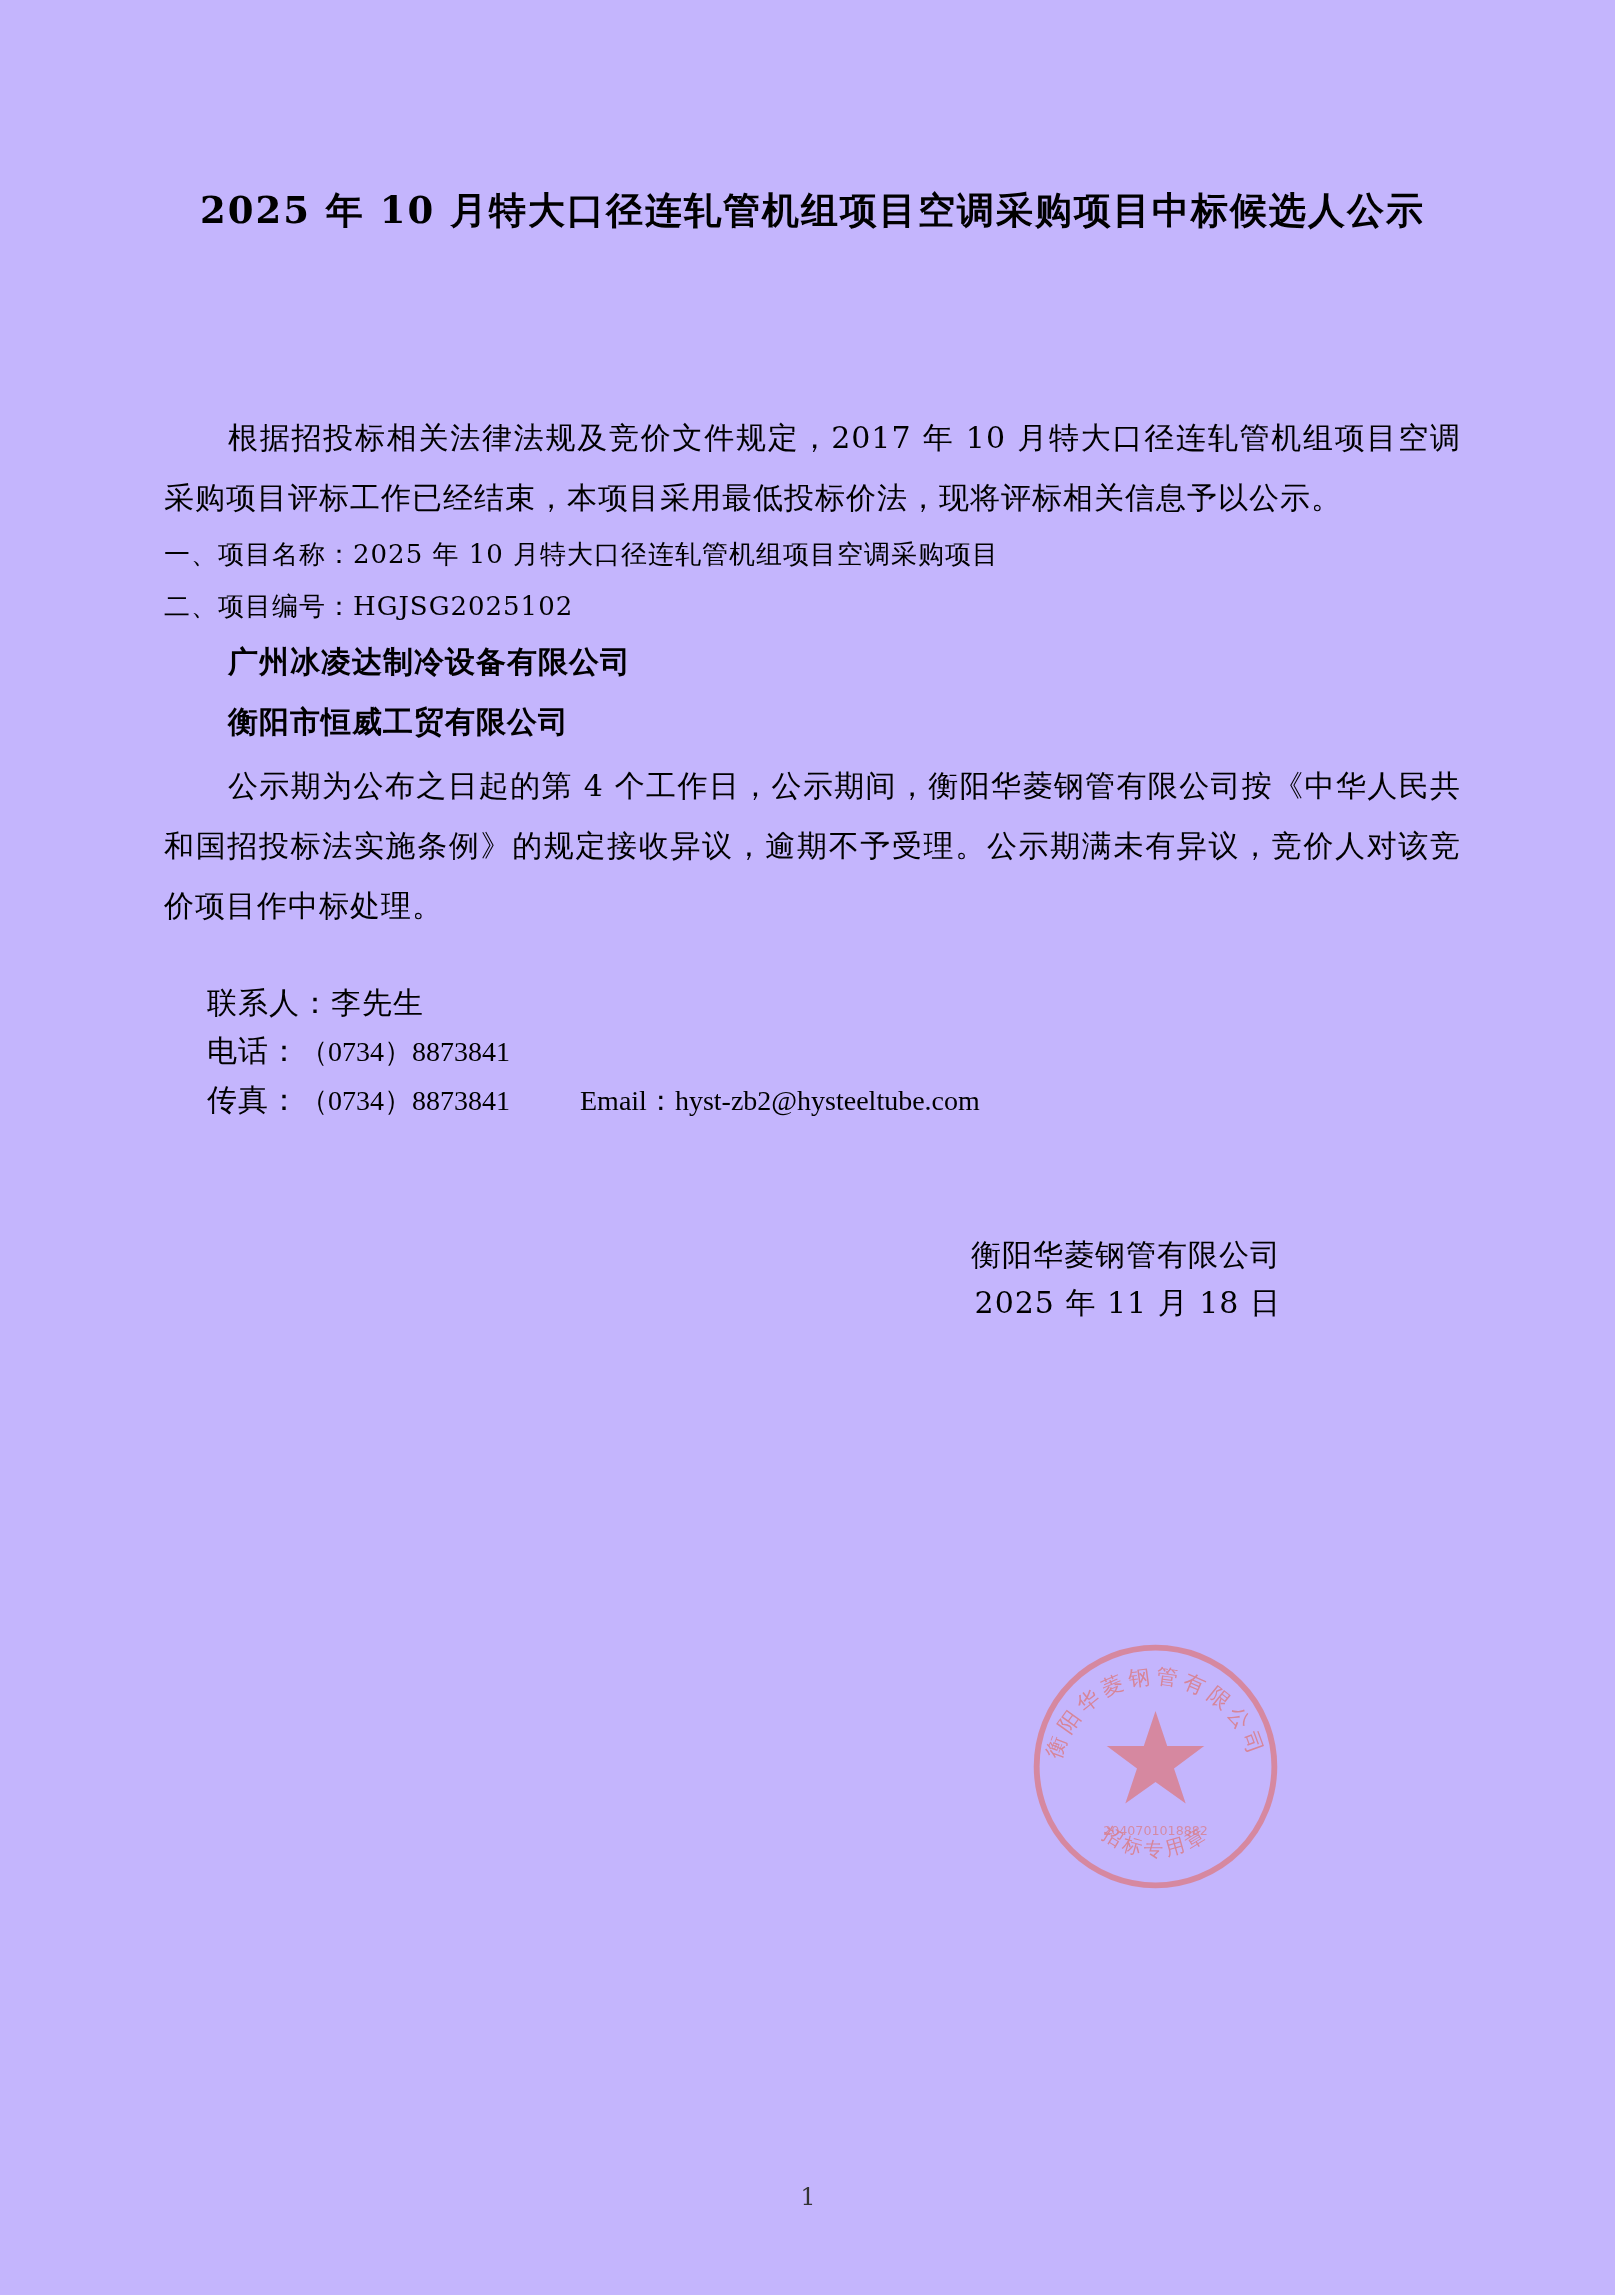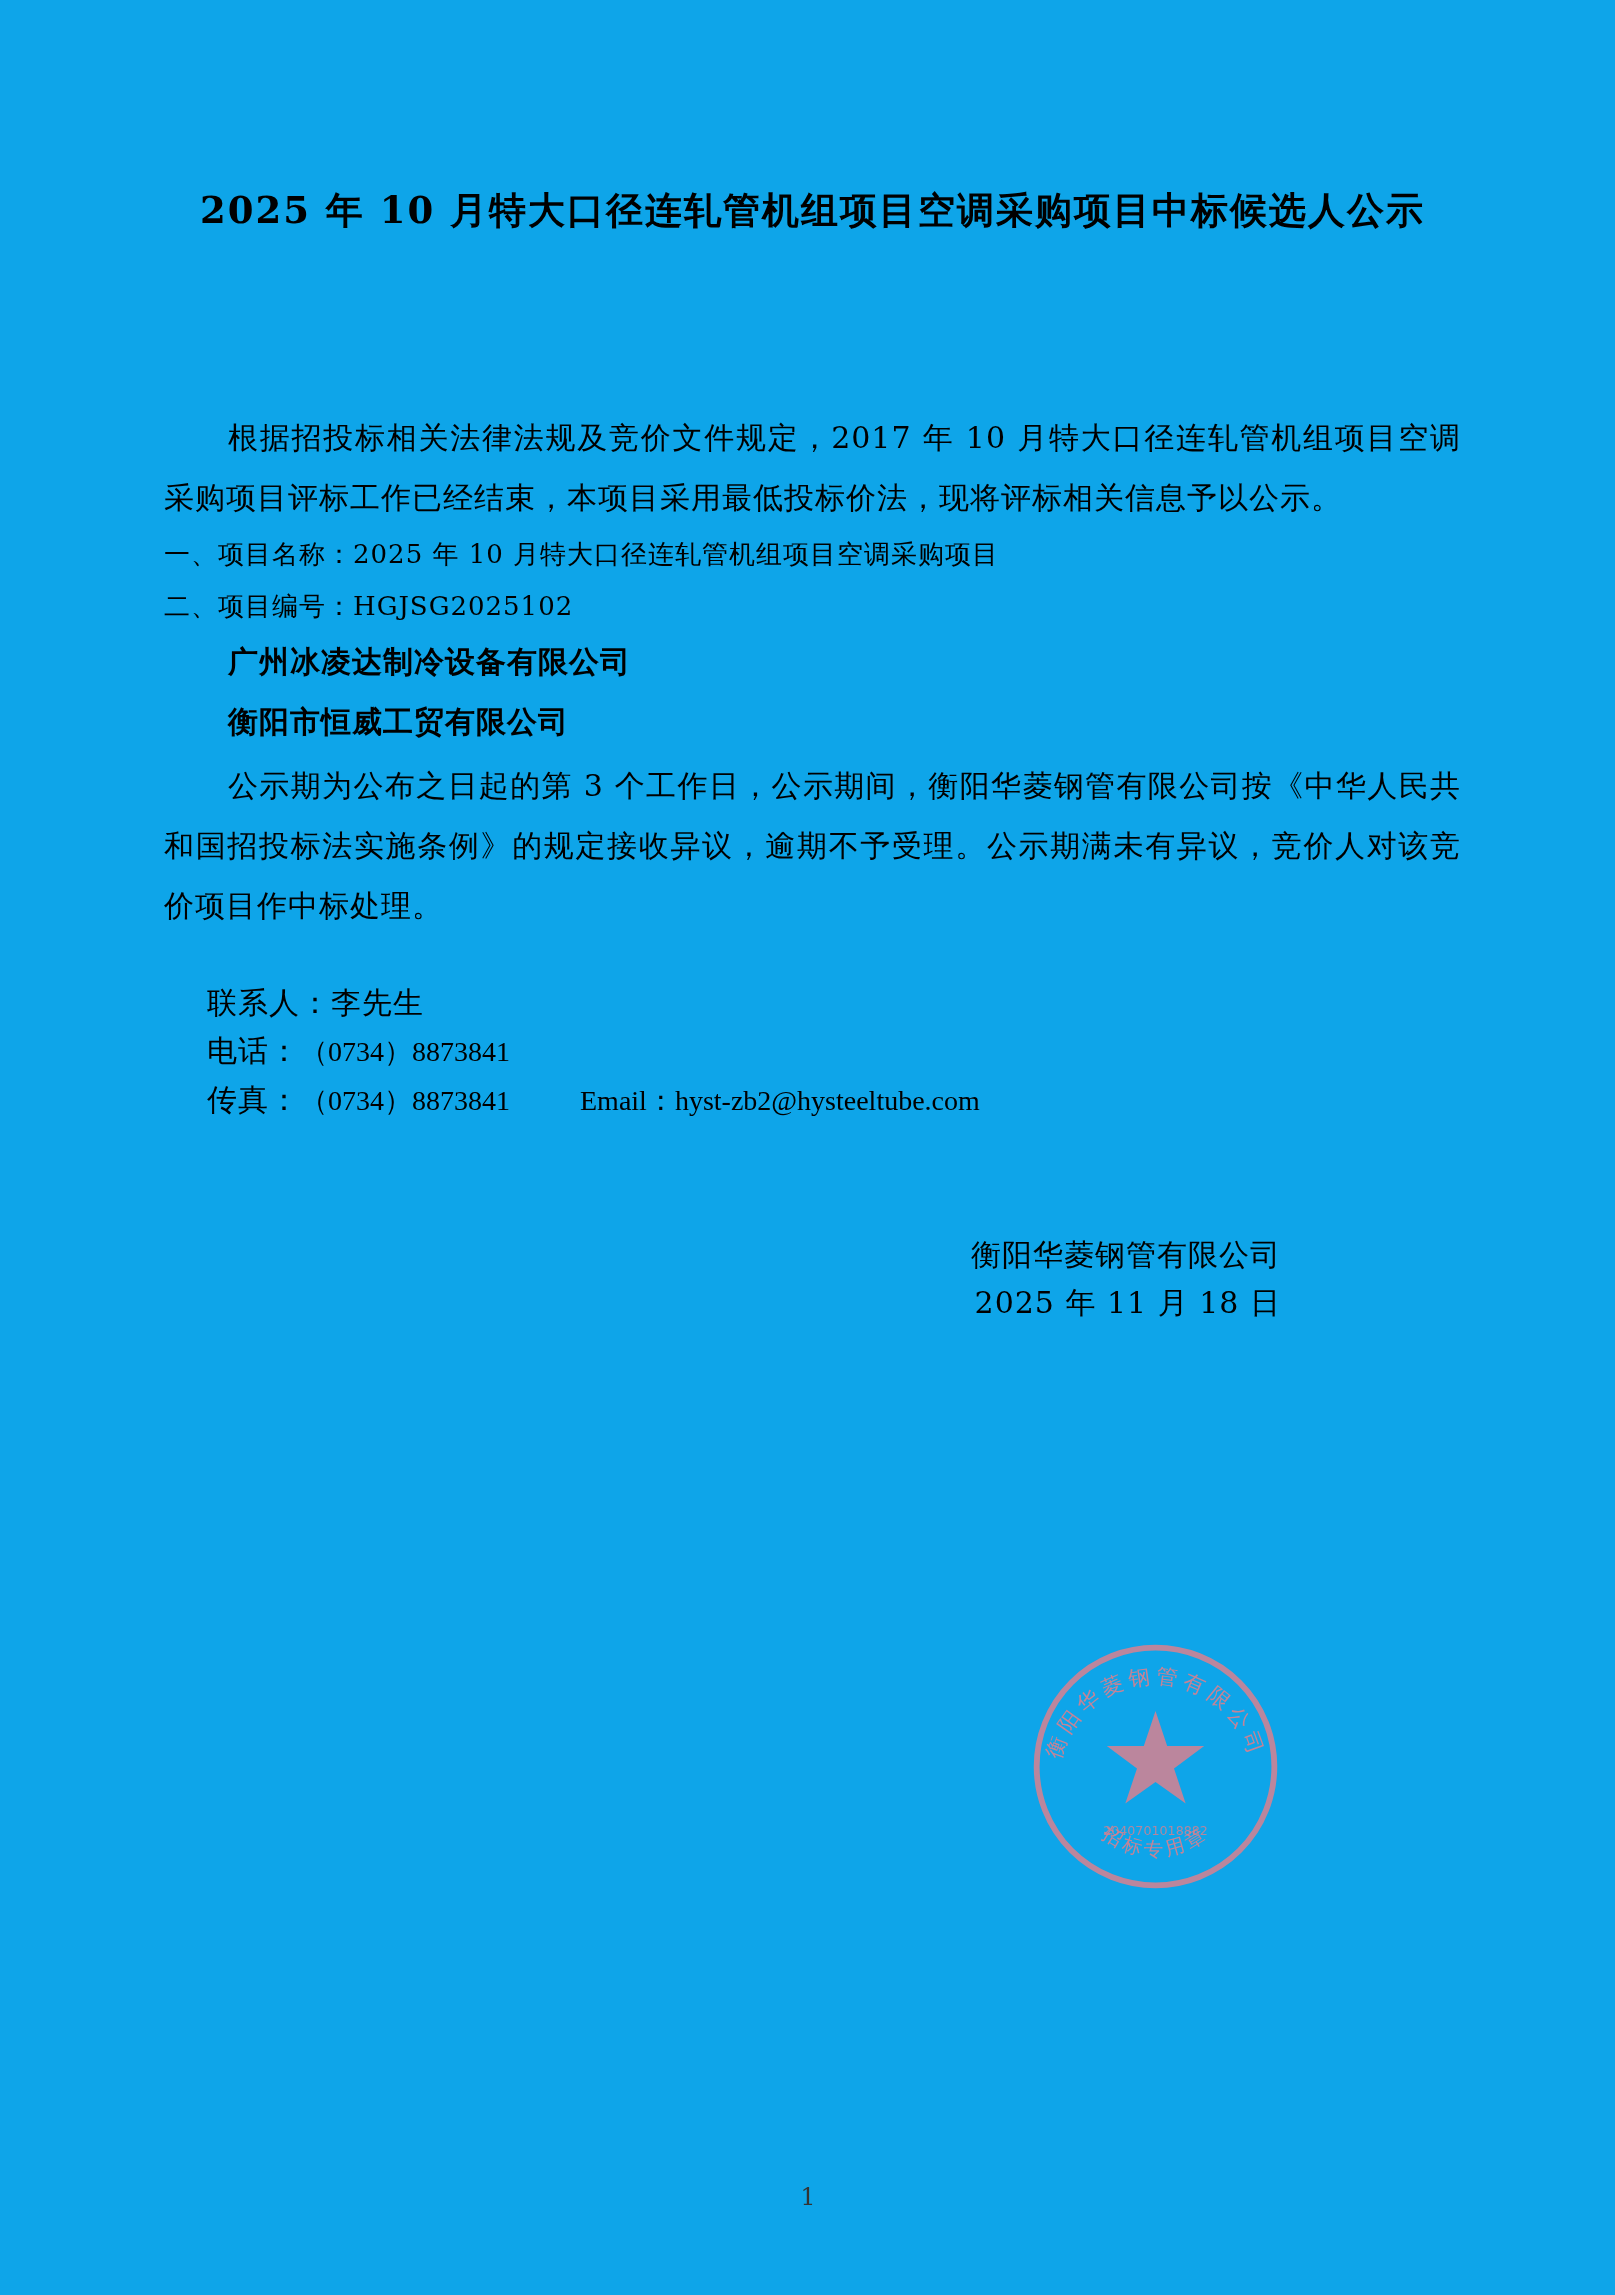--- a/index.html
+++ b/index.html
@@ -4,21 +4,21 @@
 <style>
   html, body {
     margin: 0;
     padding: 0;
     background: #f2f2f2;
   }
   .page {
     position: relative;
     width: 1616px;
     height: 2296px;
-    background: #0ea5e9;
+    background: #c4b5fd;
     margin: 0 auto;
     overflow: hidden;
     font-family: "DejaVu Serif", "Liberation Serif", serif;
     color: #000000;
   }
   .content {
     position: absolute;
     left: 164px;
     top: 0;
     width: 1297px;
@@ -128,21 +128,21 @@
     <div class="body-block">
       <p class="para indent2">根据招投标相关法律法规及竞价文件规定，2017 年 10 月特大口径连轧管机组项目空调采购项目评标工作已经结束，本项目采用最低投标价法，现将评标相关信息予以公示。</p>
     </div>
 
     <p class="list-line">一、项目名称：2025 年 10 月特大口径连轧管机组项目空调采购项目</p>
     <p class="list-line">二、项目编号：HGJSG2025102</p>
 
     <p class="candidate">广州冰凌达制冷设备有限公司</p>
     <p class="candidate">衡阳市恒威工贸有限公司</p>
 
-    <p class="notice-block">公示期为公布之日起的第 3 个工作日，公示期间，衡阳华菱钢管有限公司按《中华人民共和国招投标法实施条例》的规定接收异议，逾期不予受理。公示期满未有异议，竞价人对该竞价项目作中标处理。</p>
+    <p class="notice-block">公示期为公布之日起的第 4 个工作日，公示期间，衡阳华菱钢管有限公司按《中华人民共和国招投标法实施条例》的规定接收异议，逾期不予受理。公示期满未有异议，竞价人对该竞价项目作中标处理。</p>
 
     <div class="contact-block">
       <p class="contact-line">联系人：李先生</p>
       <p class="contact-line">
         <span>电话：</span><span class="mono">（0734）8873841</span>
       </p>
       <p class="contact-line">
         <span>传真：</span><span class="mono">（0734）8873841</span><span class="email-gap"></span><span class="mono">Email：</span><span class="mono">hyst-zb2@hysteeltube.com</span>
       </p>
     </div>

